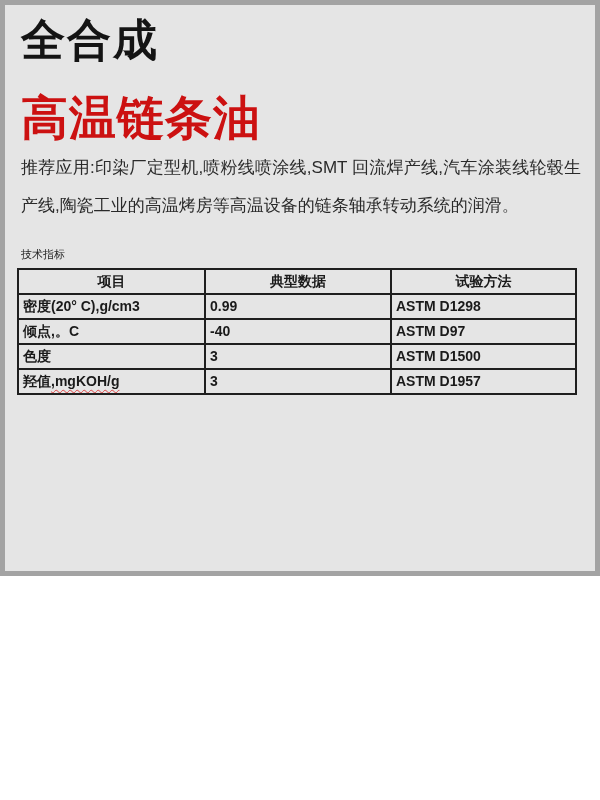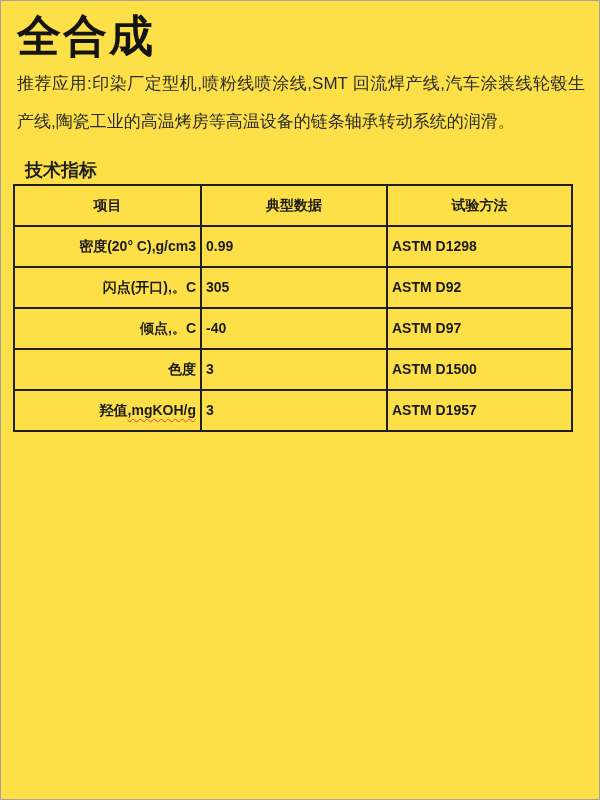--- a/index.html
+++ b/index.html
@@ -5,24 +5,24 @@
   html, body { margin: 0; padding: 0; }
   body {
     width: 600px; height: 800px;
     background: #ffffff;
     font-family: "Liberation Sans", "DejaVu Sans", sans-serif;
     color: #262626;
     overflow: hidden;
   }
   .page {
     box-sizing: border-box;
-    width: 600px; height: 800px;
-    border: 1px solid #a3a3a3;
+    width: 600px; height: 576px;
+    border: 5px solid #a3a3a3;
     padding: 0 14px 0 16px;
-    background: #fde047;
+    background: #e5e5e5;
   }
   .title-black {
     margin: 12px 0 0 0;
     font-size: 44px; line-height: 1.05;
     font-weight: 700; color: #141414;
     letter-spacing: 2px;
   }
   .title-red {
     margin: 30px 0 0 0;
     font-size: 47px; line-height: 1.05;
@@ -36,62 +36,63 @@
   }
   .body-para {
     margin: 12px 0 0 0;
     font-size: 17px; line-height: 38px;
     text-align: justify;
     color: #2a2a2a;
   }
   .body-para.second { margin-top: 6px; }
   .tech-label {
     margin-top: 20px;
-    font-size: 18px; line-height: 18px;
-    color: #1f1f1f; font-weight: 700; margin-left: 8px;
+    font-size: 11px; line-height: 18px;
+    color: #1f1f1f; font-weight: 400;
   }
   table.spec {
     margin: 5px 0 0 -4px;
     border-collapse: collapse;
     width: 558px;
     table-layout: fixed;
     font-size: 14px;
     color: #1a1a1a;
     font-weight: 700;
   }
   table.spec col.c1 { width: 187px; }
   table.spec col.c2 { width: 186px; }
   table.spec col.c3 { width: 185px; }
   table.spec th, table.spec td {
     border: 2px solid #1f1f1f;
-    padding: 9px 4px;
+    padding: 1px 4px;
     line-height: 21px;
     vertical-align: middle;
     overflow: hidden;
     white-space: nowrap;
   }
   table.spec th { text-align: center; font-weight: 700; }
-  td.item { text-align: right; }
+  td.item { text-align: left; }
   td.val, td.method { text-align: left; }
   .cell-line { line-height: 21px; min-height: 21px; }
   .squig {
     text-decoration-line: underline;
     text-decoration-style: wavy;
     text-decoration-color: #dd4444;
     text-decoration-thickness: 1px;
     text-underline-offset: 3px;
   }
 </style>
 </head>
 <body>
 
 <div class="page">
 
   <h1 class="title-black">全合成</h1>
 
+  <h2 class="title-red">高温链条油</h2>
 
 
 
   <p class="body-para second">推荐应用:印染厂定型机,喷粉线喷涂线,SMT 回流焊产线,汽车涂装线轮毂生产线,陶瓷工业的高温烤房等高温设备的链条轴承转动系统的润滑。</p>
 
   <div class="tech-label">技术指标</div>
 
   <table class="spec">
     <colgroup>
         <col class="c1">
@@ -105,25 +106,20 @@
         <th>试验方法</th>
       </tr>
     </thead>
     <tbody>
       <tr>
         <td class="item">密度(20° C),g/cm3</td>
         <td class="val">0.99</td>
         <td class="method">ASTM D1298</td>
       </tr>
       <tr>
-        <td class="item">闪点(开口),。C</td>
-        <td class="val">305</td>
-        <td class="method">ASTM D92</td>
-      </tr>
-      <tr>
         <td class="item">倾点,。C</td>
         <td class="val">-40</td>
         <td class="method">ASTM D97</td>
       </tr>
       <tr>
         <td class="item">色度</td>
         <td class="val">3</td>
         <td class="method">ASTM D1500</td>
       </tr>
       <tr>

